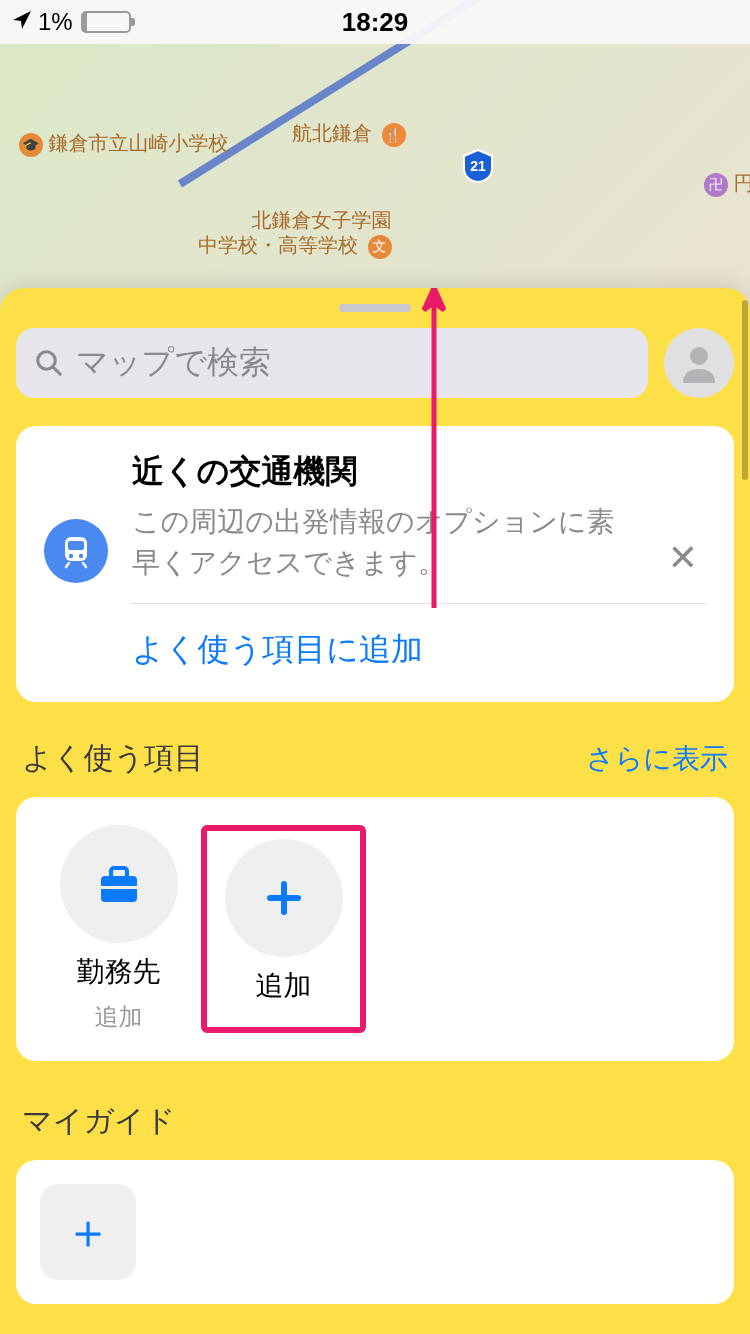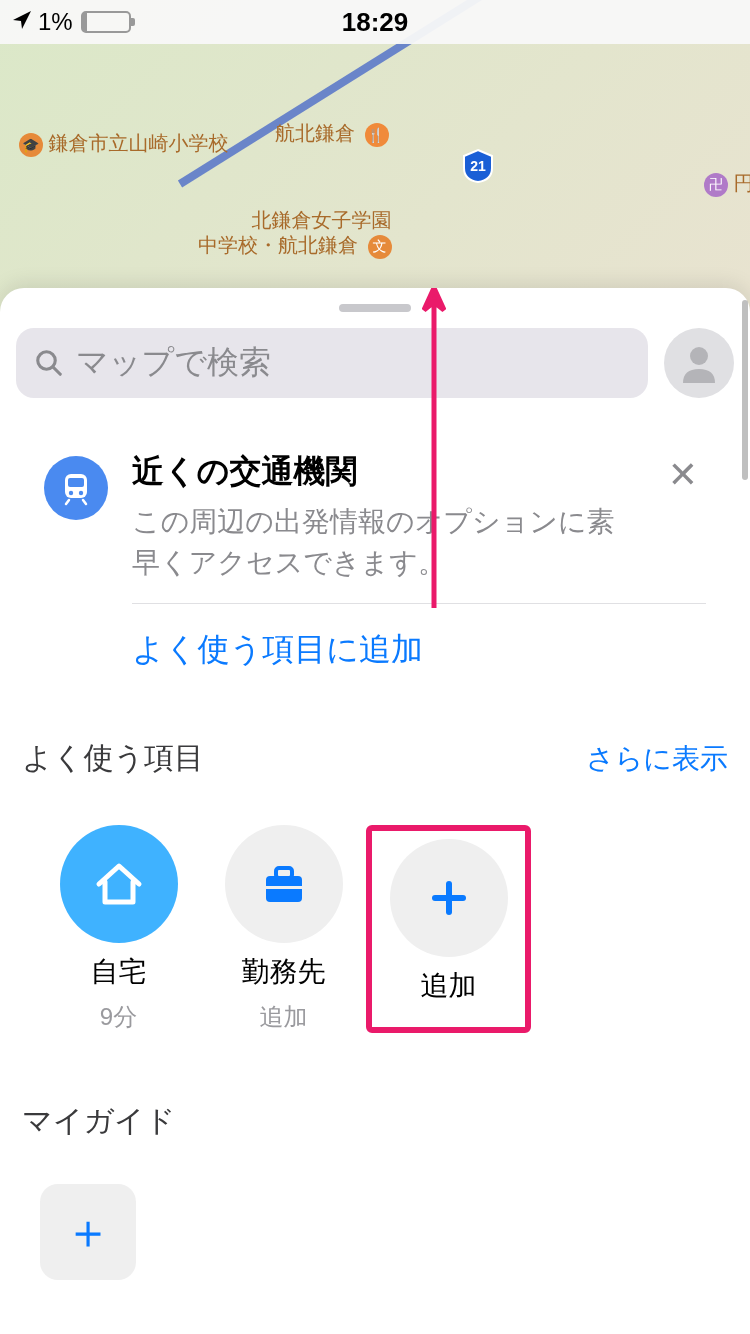--- a/index.html
+++ b/index.html
@@ -27,32 +27,32 @@
 .map-label.school { color:#a86a2a; }
 .map-poi-dot { display:inline-flex; width:24px; height:24px; border-radius:50%; background:#e68a3a; color:#fff; align-items:center; justify-content:center; font-size:14px; margin-left:4px; vertical-align:middle;}
 .route-shield { position:absolute; width:36px; height:36px; }
 .railway { position:absolute; width:900px; height:8px; background:#6a85c9; transform:rotate(-32deg); transform-origin:left center; }
 
 
 .annotation-arrow { position:absolute; left:422px; top:288px; z-index:90; pointer-events:none;}
 .annotation-arrow svg { display:block; }
 
 
-.sheet { position:absolute; left:0; right:0; top:288px; bottom:0; background:#ffffff; border-radius:24px 24px 0 0; box-shadow:0 -4px 20px rgba(0,0,0,0.1); padding:12px 16px 0; z-index:50; overflow:hidden;}
+.sheet { position:absolute; left:0; right:0; top:288px; bottom:0; background:#fde047; border-radius:24px 24px 0 0; box-shadow:0 -4px 20px rgba(0,0,0,0.1); padding:12px 16px 0; z-index:50; overflow:hidden;}
 .grabber { width:72px; height:8px; background:#c8c8cc; border-radius:4px; margin:4px auto 16px; }
 
 .search-row { display:flex; align-items:center; gap:16px; margin-bottom:28px;}
 .search-input { flex:1; height:70px; background:#e7e5eb; border:none; border-radius:18px; display:flex; align-items:center; padding:0 18px; color:#8a8a8e; font-size:32px; }
 .search-input svg { margin-right:12px; }
 .avatar { width:70px; height:70px; border-radius:50%; background:#e0e0e3; display:flex; align-items:center; justify-content:center; }
 .avatar svg { width:48px; height:48px; }
 
 
 .card { background:#fff; border-radius:20px; padding:24px 28px; margin-bottom:36px;}
-.transit-row { display:flex; align-items:flex-start; gap:24px; position:relative;}
+.transit-row { display:flex; align-items:flex-end; gap:24px; position:relative;}
 .transit-icon { width:64px; height:64px; border-radius:50%; background:#4a8af0; flex-shrink:0; display:flex; align-items:center; justify-content:center; margin-top:6px;}
 .transit-icon svg { width:36px; height:36px; }
 .transit-text { flex:1; }
 .transit-title { font-size:32px; font-weight:700; color:#000; margin-bottom:8px;}
 .transit-sub { font-size:28px; color:#8a8a8e; line-height:1.45;}
 .close-x { font-size:36px; color:#8a8a8e; padding:4px 8px; cursor:pointer;}
 .card-divider { height:1px; background:#e0e0e3; margin:20px 0 18px 88px;}
 .card-action { font-size:32px; color:#0a7aff; padding:6px 0 6px 88px;}
 
 
@@ -80,27 +80,27 @@
 </style>
 </head>
 <body>
 
 <div class="map">
   <div class="railway" style="top:180px; left:180px;"></div>
   <div class="map-label school" style="top:130px; left:15px;">
     <span class="map-poi-dot">🎓</span>
     <span>鎌倉市立山崎小学校</span>
   </div>
-  <div class="map-label" style="top:120px; left:275px;">
+  <div class="map-label" style="top:120px; left:292px;">
     <span>航北鎌倉</span>
     <span class="map-poi-dot" style="background:#f08a3a">🍴</span>
   </div>
   <div class="map-label school" style="top:208px; left:198px; text-align:right; line-height:1.25;">
     <span style="white-space:pre;">北鎌倉女子学園
-中学校・航北鎌倉</span>
+中学校・高等学校</span>
     <span class="map-poi-dot">文</span>
   </div>
   <div class="map-label" style="top:170px; left:700px;">
     <span class="map-poi-dot" style="background:#b07ac8">卍</span>
     <span>円覚</span>
   </div>
   <svg class="route-shield" style="top:148px; left:460px;" viewBox="0 0 36 36">
     <path d="M18 2 L32 8 L32 20 Q32 32 18 34 Q4 32 4 20 L4 8 Z" fill="#1a5fd6" stroke="#fff" stroke-width="2"></path>
     <text x="18" y="23" text-anchor="middle" fill="#fff" font-size="14" font-weight="700">21</text>
   </svg>
@@ -161,29 +161,20 @@
     <div class="card-action">よく使う項目に追加</div>
   </div>
 
   <div class="section-head">
     <div class="section-title">よく使う項目</div>
     <div class="section-more">さらに表示</div>
   </div>
 
   <div class="fav-card">
     <div class="fav-item">
-      <div class="fav-circle blue">
-        <svg viewBox="0 0 56 56">
-            <path d="M8 28 L28 10 L48 28 M14 26 V46 H42 V26" fill="none" stroke="#fff" stroke-width="5" stroke-linejoin="round" stroke-linecap="round"></path>
-          </svg>
-      </div>
-      <div class="fav-label">自宅</div>
-      <div class="fav-sub">9分</div>
-    </div>
-    <div class="fav-item">
       <div class="fav-circle gray">
         <svg viewBox="0 0 56 56">
             <rect x="10" y="20" width="36" height="26" rx="4" fill="#0a7aff"></rect>
             <rect x="20" y="12" width="16" height="10" rx="3" fill="none" stroke="#0a7aff" stroke-width="4"></rect>
             <rect x="10" y="30" width="36" height="3" fill="#efefef"></rect>
           </svg>
       </div>
       <div class="fav-label">勤務先</div>
       <div class="fav-sub">追加</div>
     </div>

